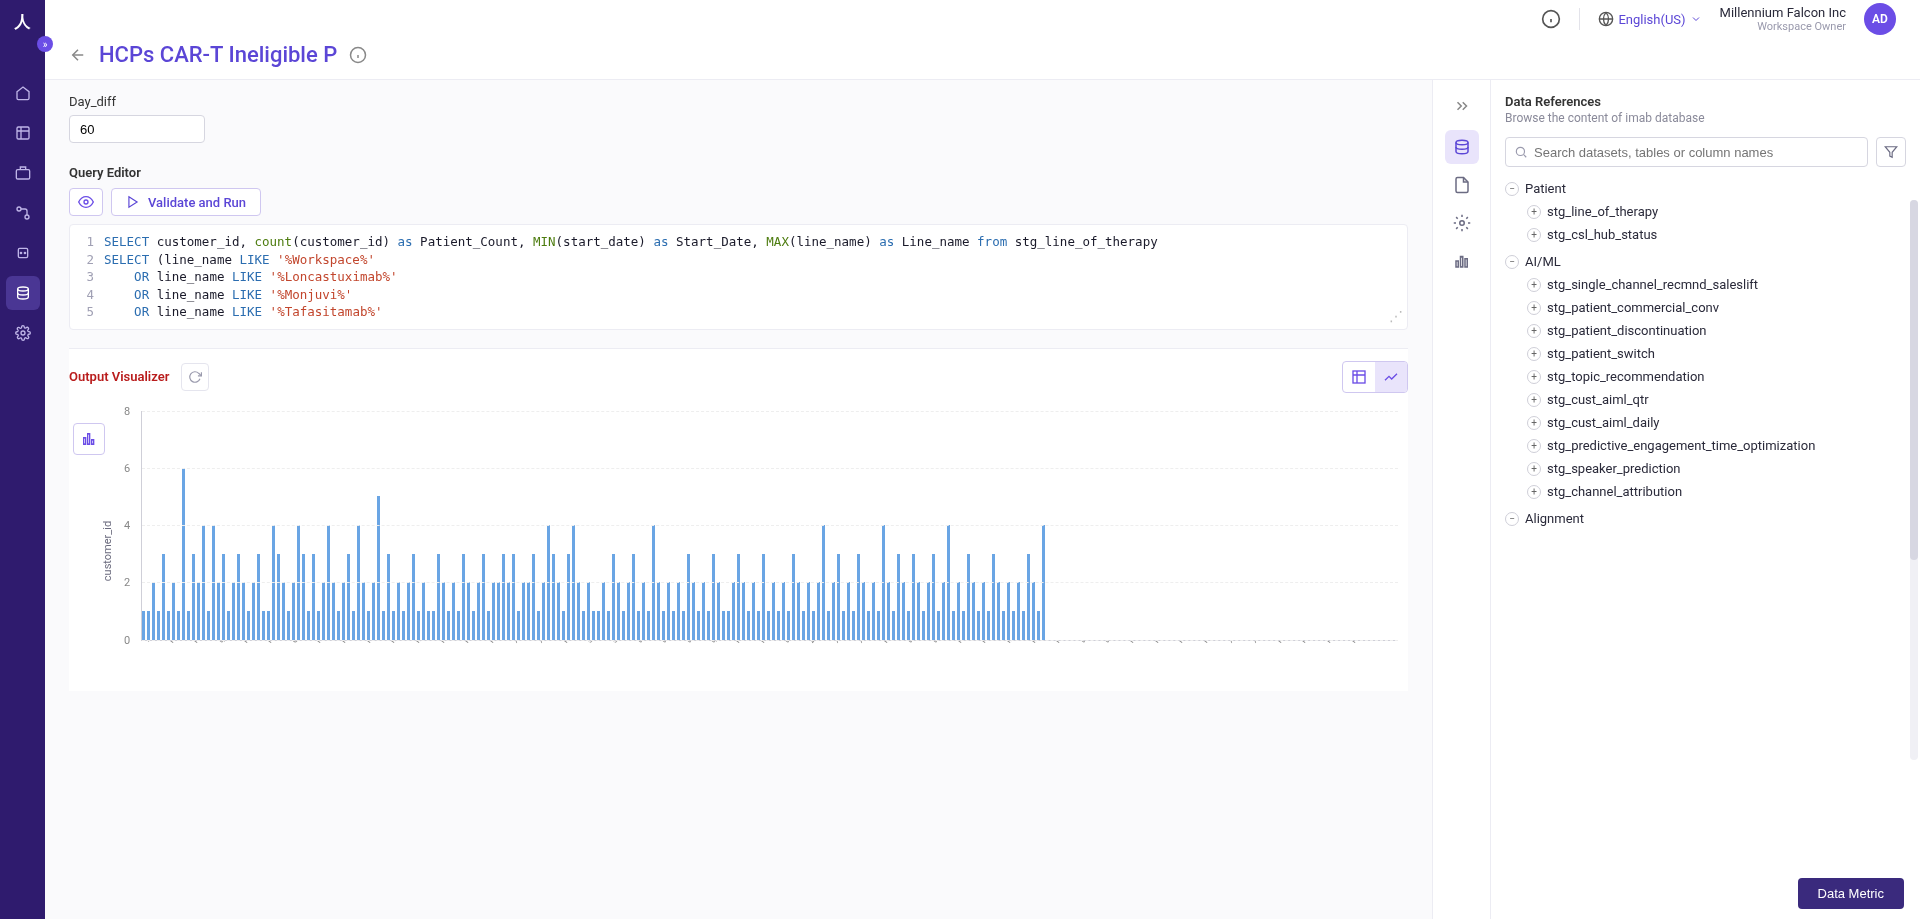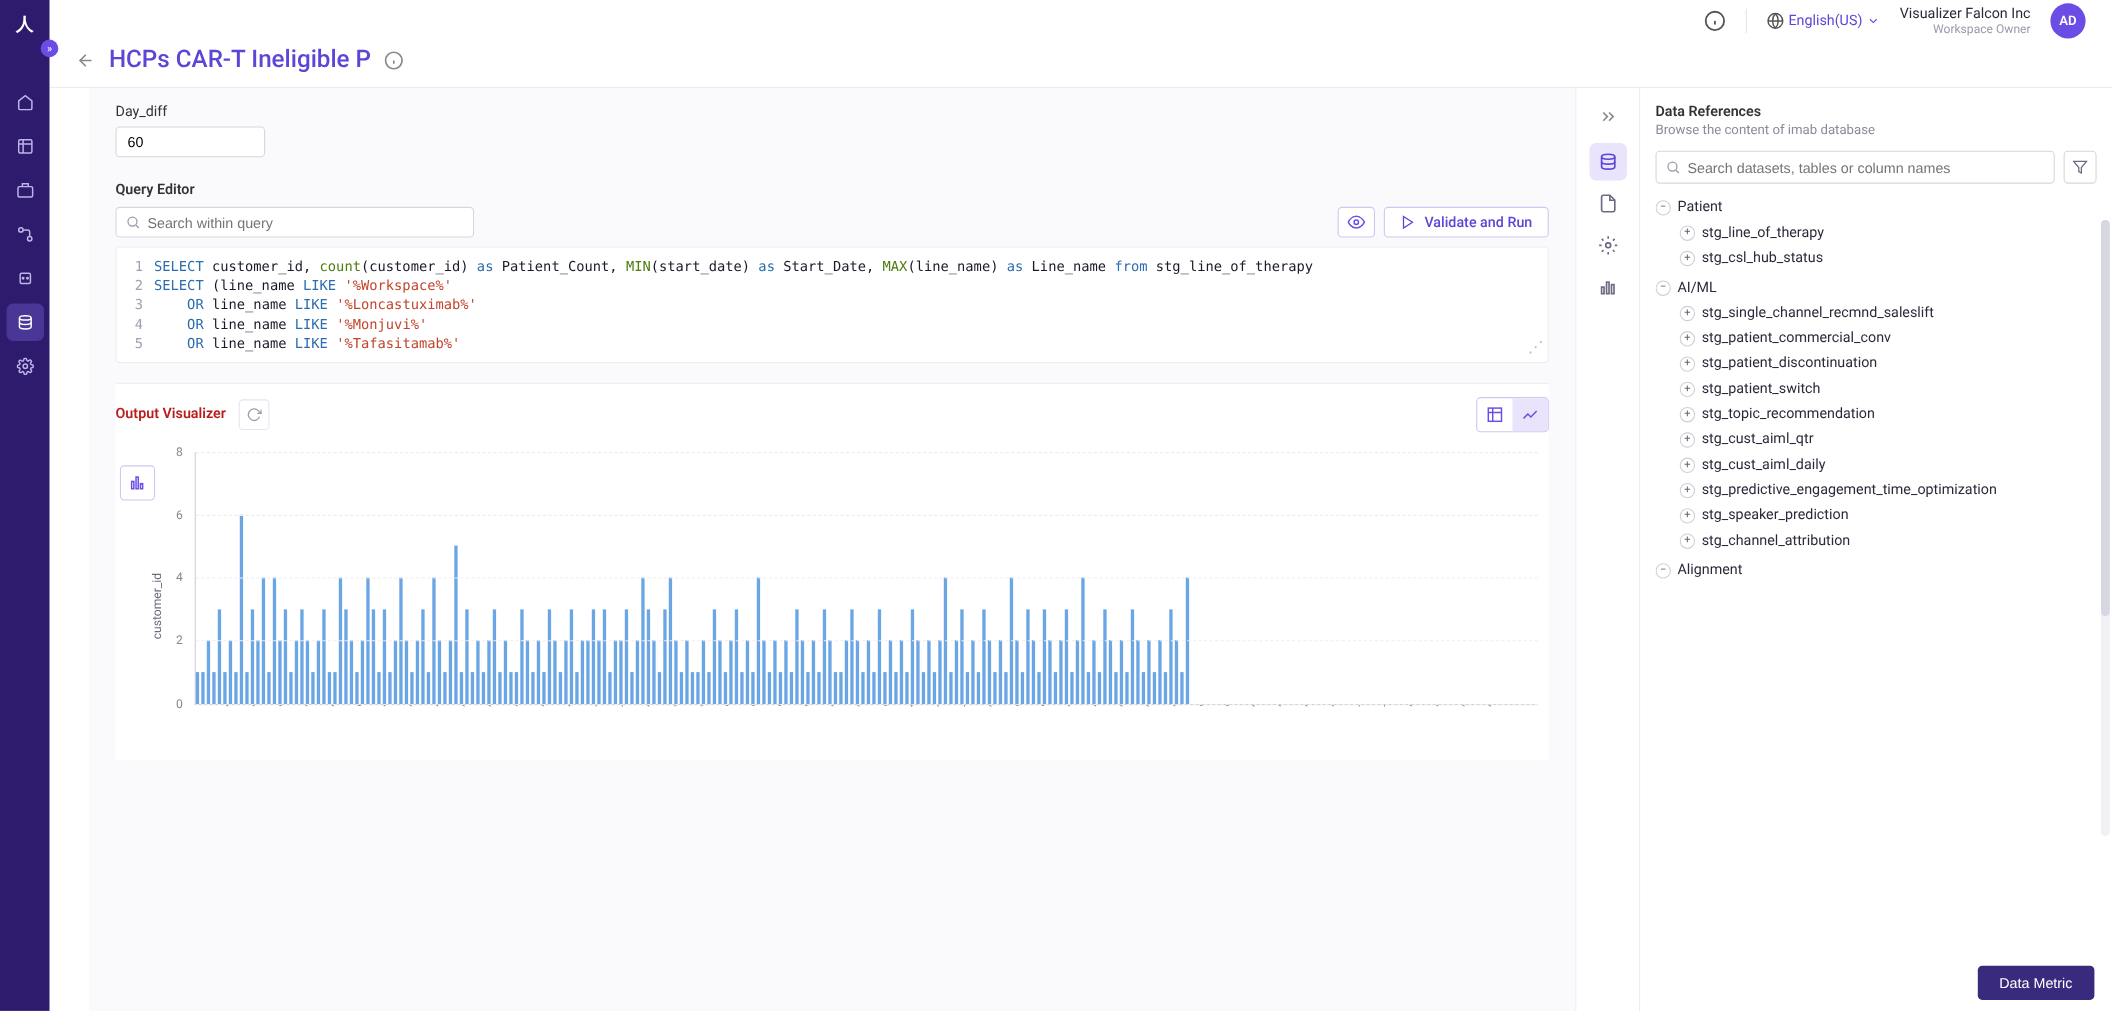--- a/index.html
+++ b/index.html
@@ -22,21 +22,21 @@
 .org-role { font-size:11px; color:#9a9aad; }
 .avatar { width:32px; height:32px; border-radius:50%; background:#6b4de6; color:#fff; font-weight:600; font-size:12px; display:flex; align-items:center; justify-content:center; }
 .crumbs { padding:8px 24px 0; font-size:13px; color:#888; }
 .crumbs a { color:#888; text-decoration:none; }
 .title-row { display:flex; align-items:center; gap:12px; padding:4px 24px 12px; }
 .back-arrow { color:#888; cursor:pointer; }
 .page-title { font-size:22px; font-weight:500; color:#5b46d6; }
 .info-ico { color:#888; }
 
 .body-split { flex:1; display:flex; min-height:0; border-top:1px solid #ececf3; }
-.left-pane { flex:1; background:#fafafc; padding:14px 24px 0; min-width:0; overflow:hidden; position:relative;margin-left:36px; }
+.left-pane { flex:1; background:#fafafc; padding:14px 24px 0; min-width:0; overflow:hidden; position:relative; }
 .param-label { font-size:13px; color:#333; margin-bottom:6px; }
 .param-input { width:136px; height:28px; border:1px solid #d6d6e0; border-radius:4px; padding:0 10px; background:#fff; font-size:13px; }
 .section-label { font-size:13px; font-weight:600; color:#333; margin-top:22px; margin-bottom:8px; }
 .query-toolbar { display:flex; align-items:center; justify-content:space-between; margin-bottom:8px; }
 .query-search { width:326px; height:28px; border:1px solid #d6d6e0; border-radius:4px; background:#fff; display:flex; align-items:center; padding:0 8px; gap:6px; }
 .query-search input { border:0; outline:0; flex:1; font-size:13px; background:transparent; }
 .toolbar-right { display:flex; gap:8px; }
 .icon-btn { height:28px; min-width:34px; border:1px solid #cfc7f0; border-radius:4px; background:#fff; display:flex; align-items:center; justify-content:center; color:#6b4de6; cursor:pointer; }
 .run-btn { height:28px; border:1px solid #cfc7f0; border-radius:4px; background:#fff; color:#5b46d6; font-weight:500; padding:0 14px; display:flex; align-items:center; gap:8px; cursor:pointer; }
 .editor-box { background:#fff; border:1px solid #ececf3; border-radius:4px; padding:8px 0; position:relative; font-family:Menlo,Consolas,monospace; font-size:12.5px; line-height:1.4; }
@@ -164,21 +164,21 @@
         <svg width="16" height="16" viewBox="0 0 24 24" fill="none" stroke="#555" stroke-width="2">
             <circle cx="12" cy="12" r="10"></circle>
             <path d="M2 12h20M12 2a15 15 0 0 1 0 20M12 2a15 15 0 0 0 0 20"></path>
           </svg>
         <span>English(US)</span>
         <svg width="12" height="12" viewBox="0 0 24 24" fill="none" stroke="currentColor" stroke-width="2">
             <polyline points="6 9 12 15 18 9"></polyline>
           </svg>
       </div>
       <div class="org-col">
-        <div class="org-name">Visualizer Falcon Inc</div>
+        <div class="org-name">Millennium Falcon Inc</div>
         <div class="org-role">Workspace Owner</div>
       </div>
       <div class="avatar">
           <span>AD</span>
         </div>
     </div>
 
 
     <div class="title-row">
       <span class="back-arrow">
@@ -197,27 +197,20 @@
         </span>
     </div>
 
     <div class="body-split">
       <div class="left-pane">
         <div class="param-label">Day_diff</div>
         <input class="param-input" value="60" style="">
 
         <div class="section-label">Query Editor</div>
         <div class="query-toolbar">
-          <div class="query-search">
-            <svg width="14" height="14" viewBox="0 0 24 24" fill="none" stroke="#9a9aad" stroke-width="2">
-                <circle cx="11" cy="11" r="7"></circle>
-                <line x1="21" y1="21" x2="16.65" y2="16.65"></line>
-              </svg>
-            <input placeholder="Search within query" style="">
-          </div>
           <div class="toolbar-right">
             <div class="icon-btn">
                 <svg width="16" height="16" viewBox="0 0 24 24" fill="none" stroke="currentColor" stroke-width="2">
                   <path d="M1 12s4-8 11-8 11 8 11 8-4 8-11 8-11-8-11-8z"></path>
                   <circle cx="12" cy="12" r="3"></circle>
                 </svg>
               </div>
             <div class="run-btn">
               <svg width="14" height="14" viewBox="0 0 24 24" fill="none" stroke="currentColor" stroke-width="2">
                   <polygon points="5 3 19 12 5 21 5 3"></polygon>

